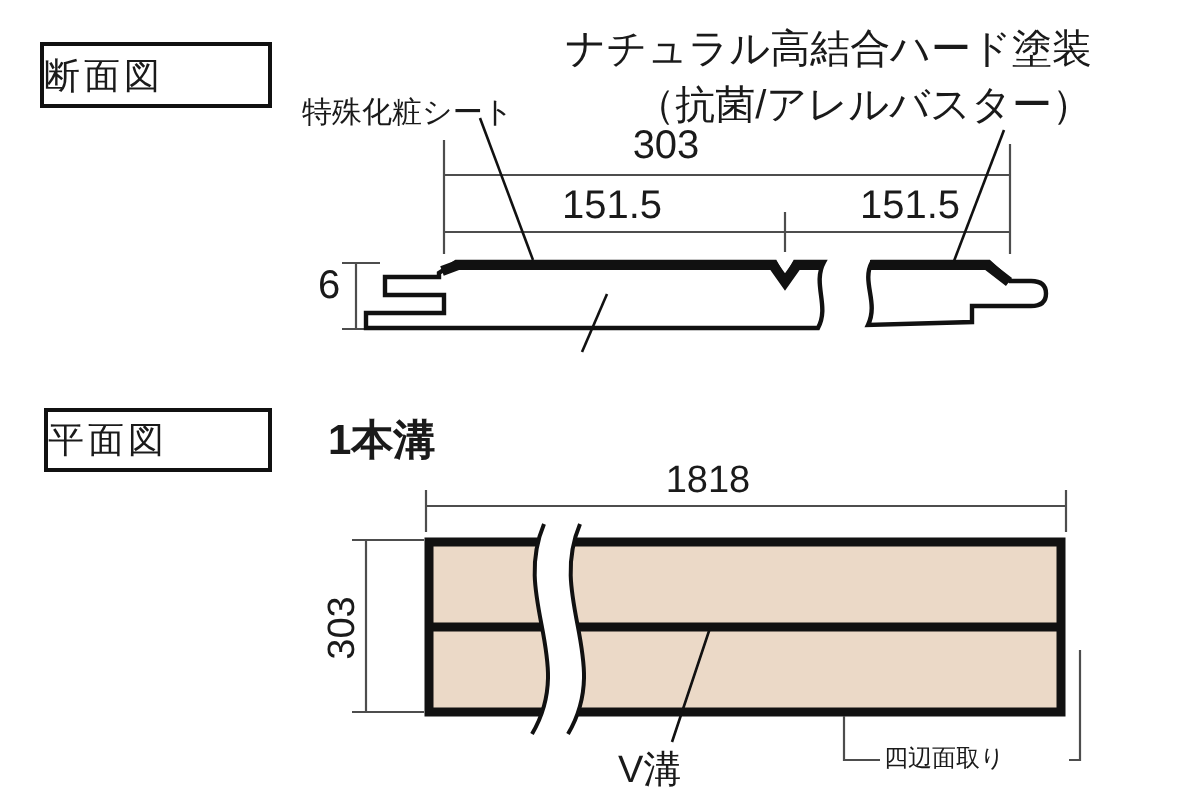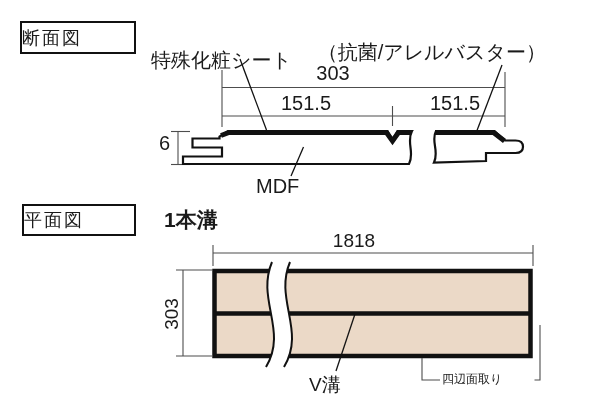--- a/index.html
+++ b/index.html
@@ -87,29 +87,29 @@
       <line class="leader" x1="336" y1="371" x2="355" y2="314"></line>
       <path class="dim" d="M 422 358 L 422 380 L 440 380"></path>
       <path class="dim" d="M 534.5 380 L 540 380 L 540 325"></path>
     </g>
   </svg>
 
   <div class="tagbox" style="left:20px;top:21px;width:112px;height:29px;">
     <span>断面図</span>
   </div>
 
-  <div class="abs" style="left:151px;top:47px;font-size:20px;">特殊化粧シート</div>
+  <div class="abs" style="left:151px;top:47px;font-size:15px;">特殊化粧シート</div>
 
+  <div class="abs" style="right:54px;top:11px;font-size:20px;text-align:right;">ナチュラル高結合ハード塗装</div>
   <div class="abs" style="right:54px;top:39px;font-size:20px;text-align:right;">（抗菌/アレルバスター）</div>
 
   <div class="abs dimtxt" style="left:308px;top:62px;width:50px;">303</div>
   <div class="abs dimtxt" style="left:272px;top:92px;width:68px;">151.5</div>
   <div class="abs dimtxt" style="left:421px;top:92px;width:68px;">151.5</div>
   <div class="abs" style="left:159px;top:132px;font-size:20px;">6</div>
-  <div class="abs" style="left:256px;top:175px;font-size:20px;">MDF</div>
 
   <div class="tagbox" style="left:22px;top:204px;width:110px;height:28px;">
     <span>平面図</span>
   </div>
 
   <div class="abs" style="left:164px;top:206px;font-size:21px;font-weight:bold;">1本溝</div>
 
   <div class="abs dimtxt small" style="left:324px;top:230px;width:60px;">1818</div>
 
   <div class="abs dimtxt small rot90" style="left:142px;top:303px;width:60px;height:22px;">303</div>

